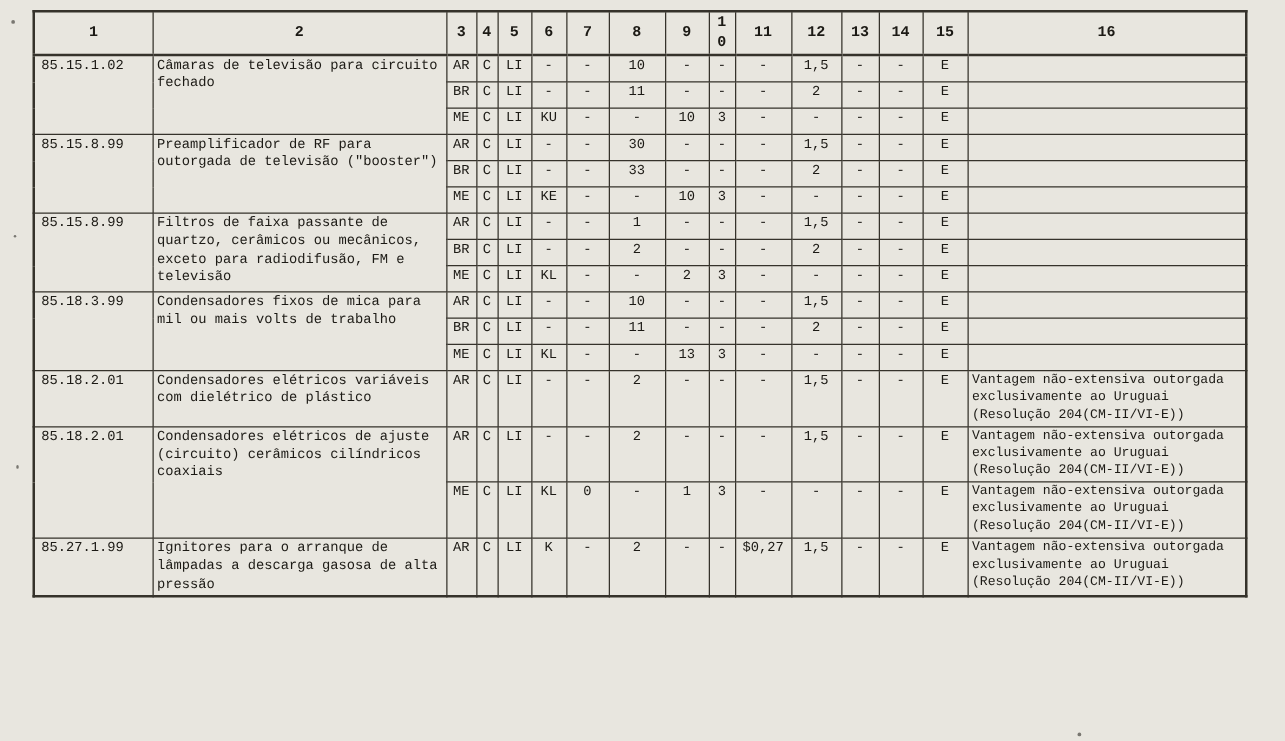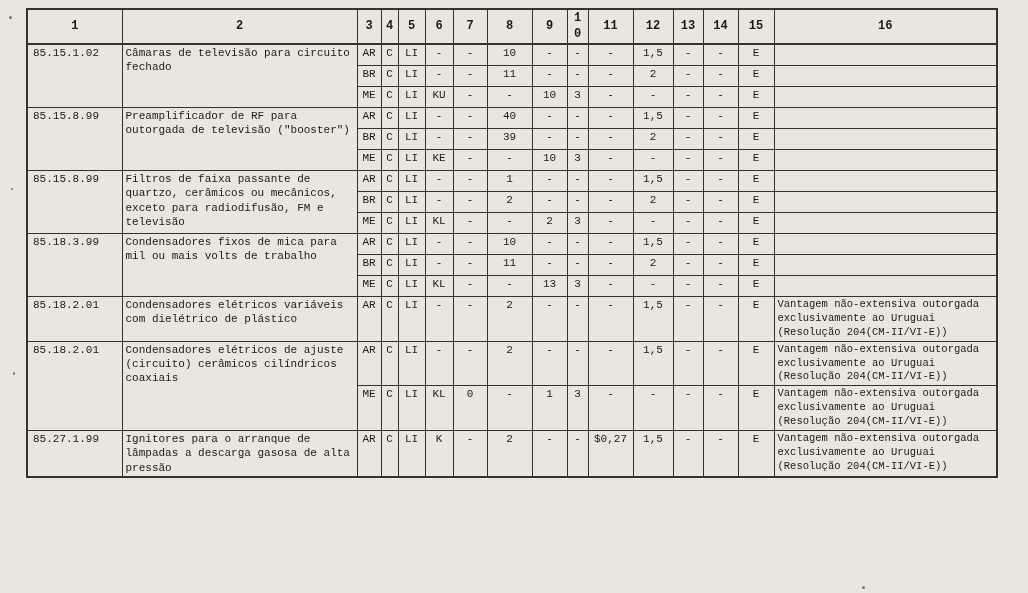--- a/index.html
+++ b/index.html
@@ -147,37 +147,37 @@
           <td class="note"></td>
         </tr>
         <tr>
           <td class="code" rowspan="3">85.15.8.99</td>
           <td class="desc" rowspan="3">Preamplificador de RF para outorgada de televisão ("booster")</td>
           <td class="val">AR</td>
           <td class="val">C</td>
           <td class="val">LI</td>
           <td class="val">-</td>
           <td class="val">-</td>
-          <td class="val">40</td>
+          <td class="val">30</td>
           <td class="val">-</td>
           <td class="val">-</td>
           <td class="val">-</td>
           <td class="val">1,5</td>
           <td class="val">-</td>
           <td class="val">-</td>
           <td class="val">E</td>
           <td class="note"></td>
         </tr>
         <tr>
           <td class="val">BR</td>
           <td class="val">C</td>
           <td class="val">LI</td>
           <td class="val">-</td>
           <td class="val">-</td>
-          <td class="val">39</td>
+          <td class="val">33</td>
           <td class="val">-</td>
           <td class="val">-</td>
           <td class="val">-</td>
           <td class="val">2</td>
           <td class="val">-</td>
           <td class="val">-</td>
           <td class="val">E</td>
           <td class="note"></td>
         </tr>
         <tr>

